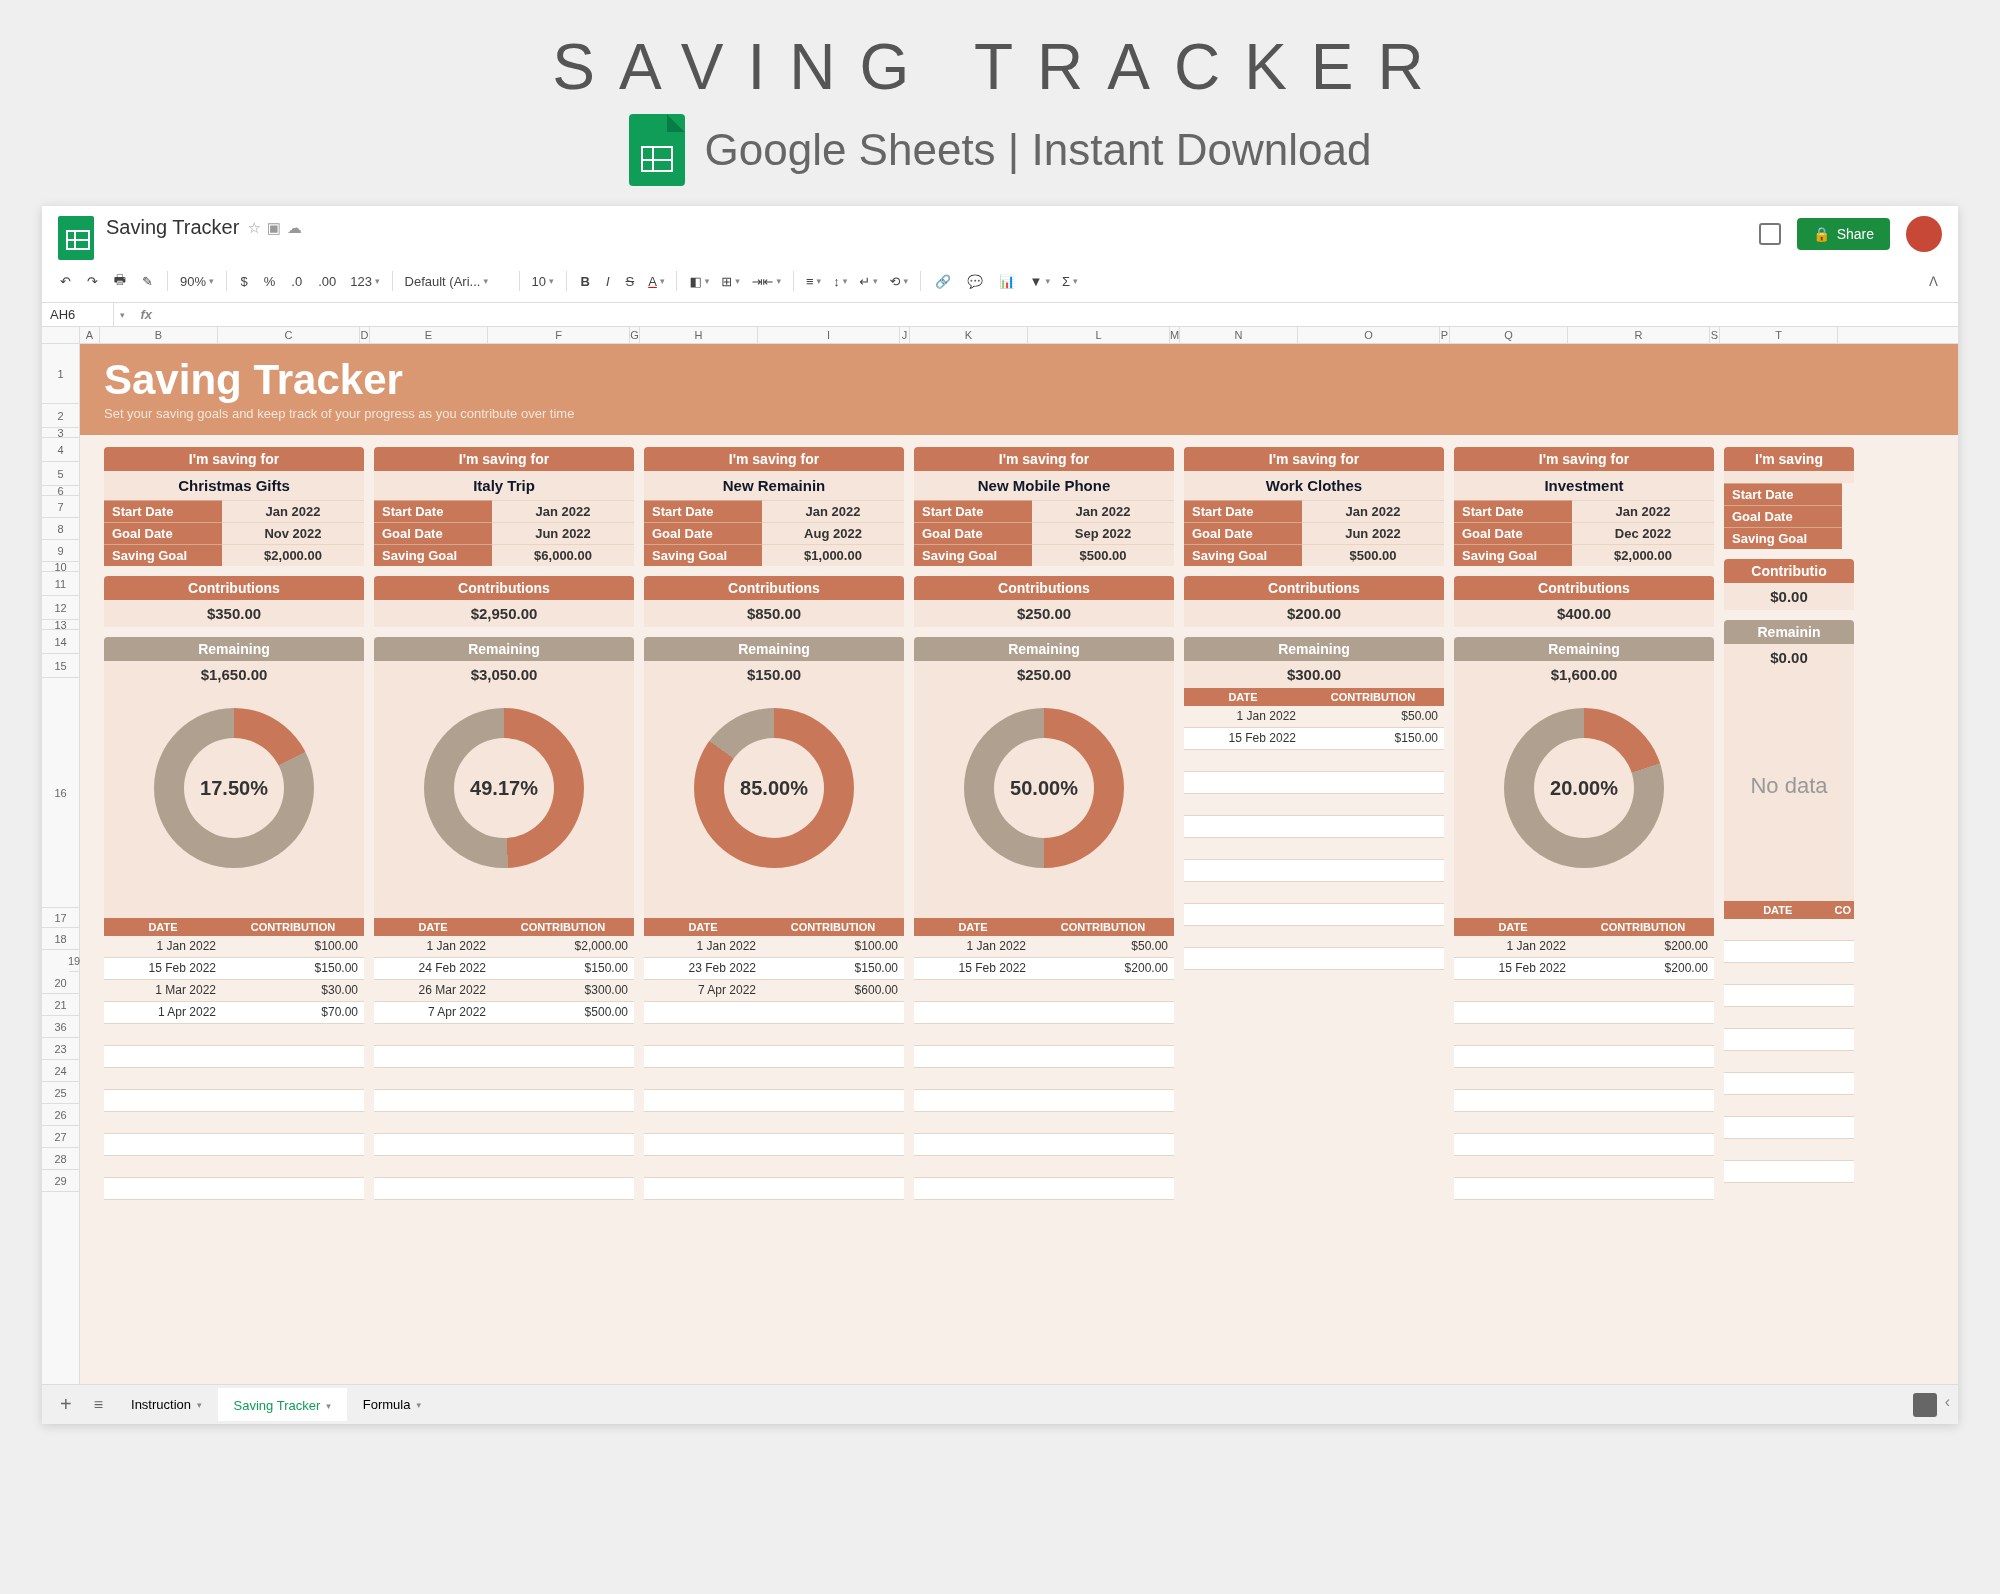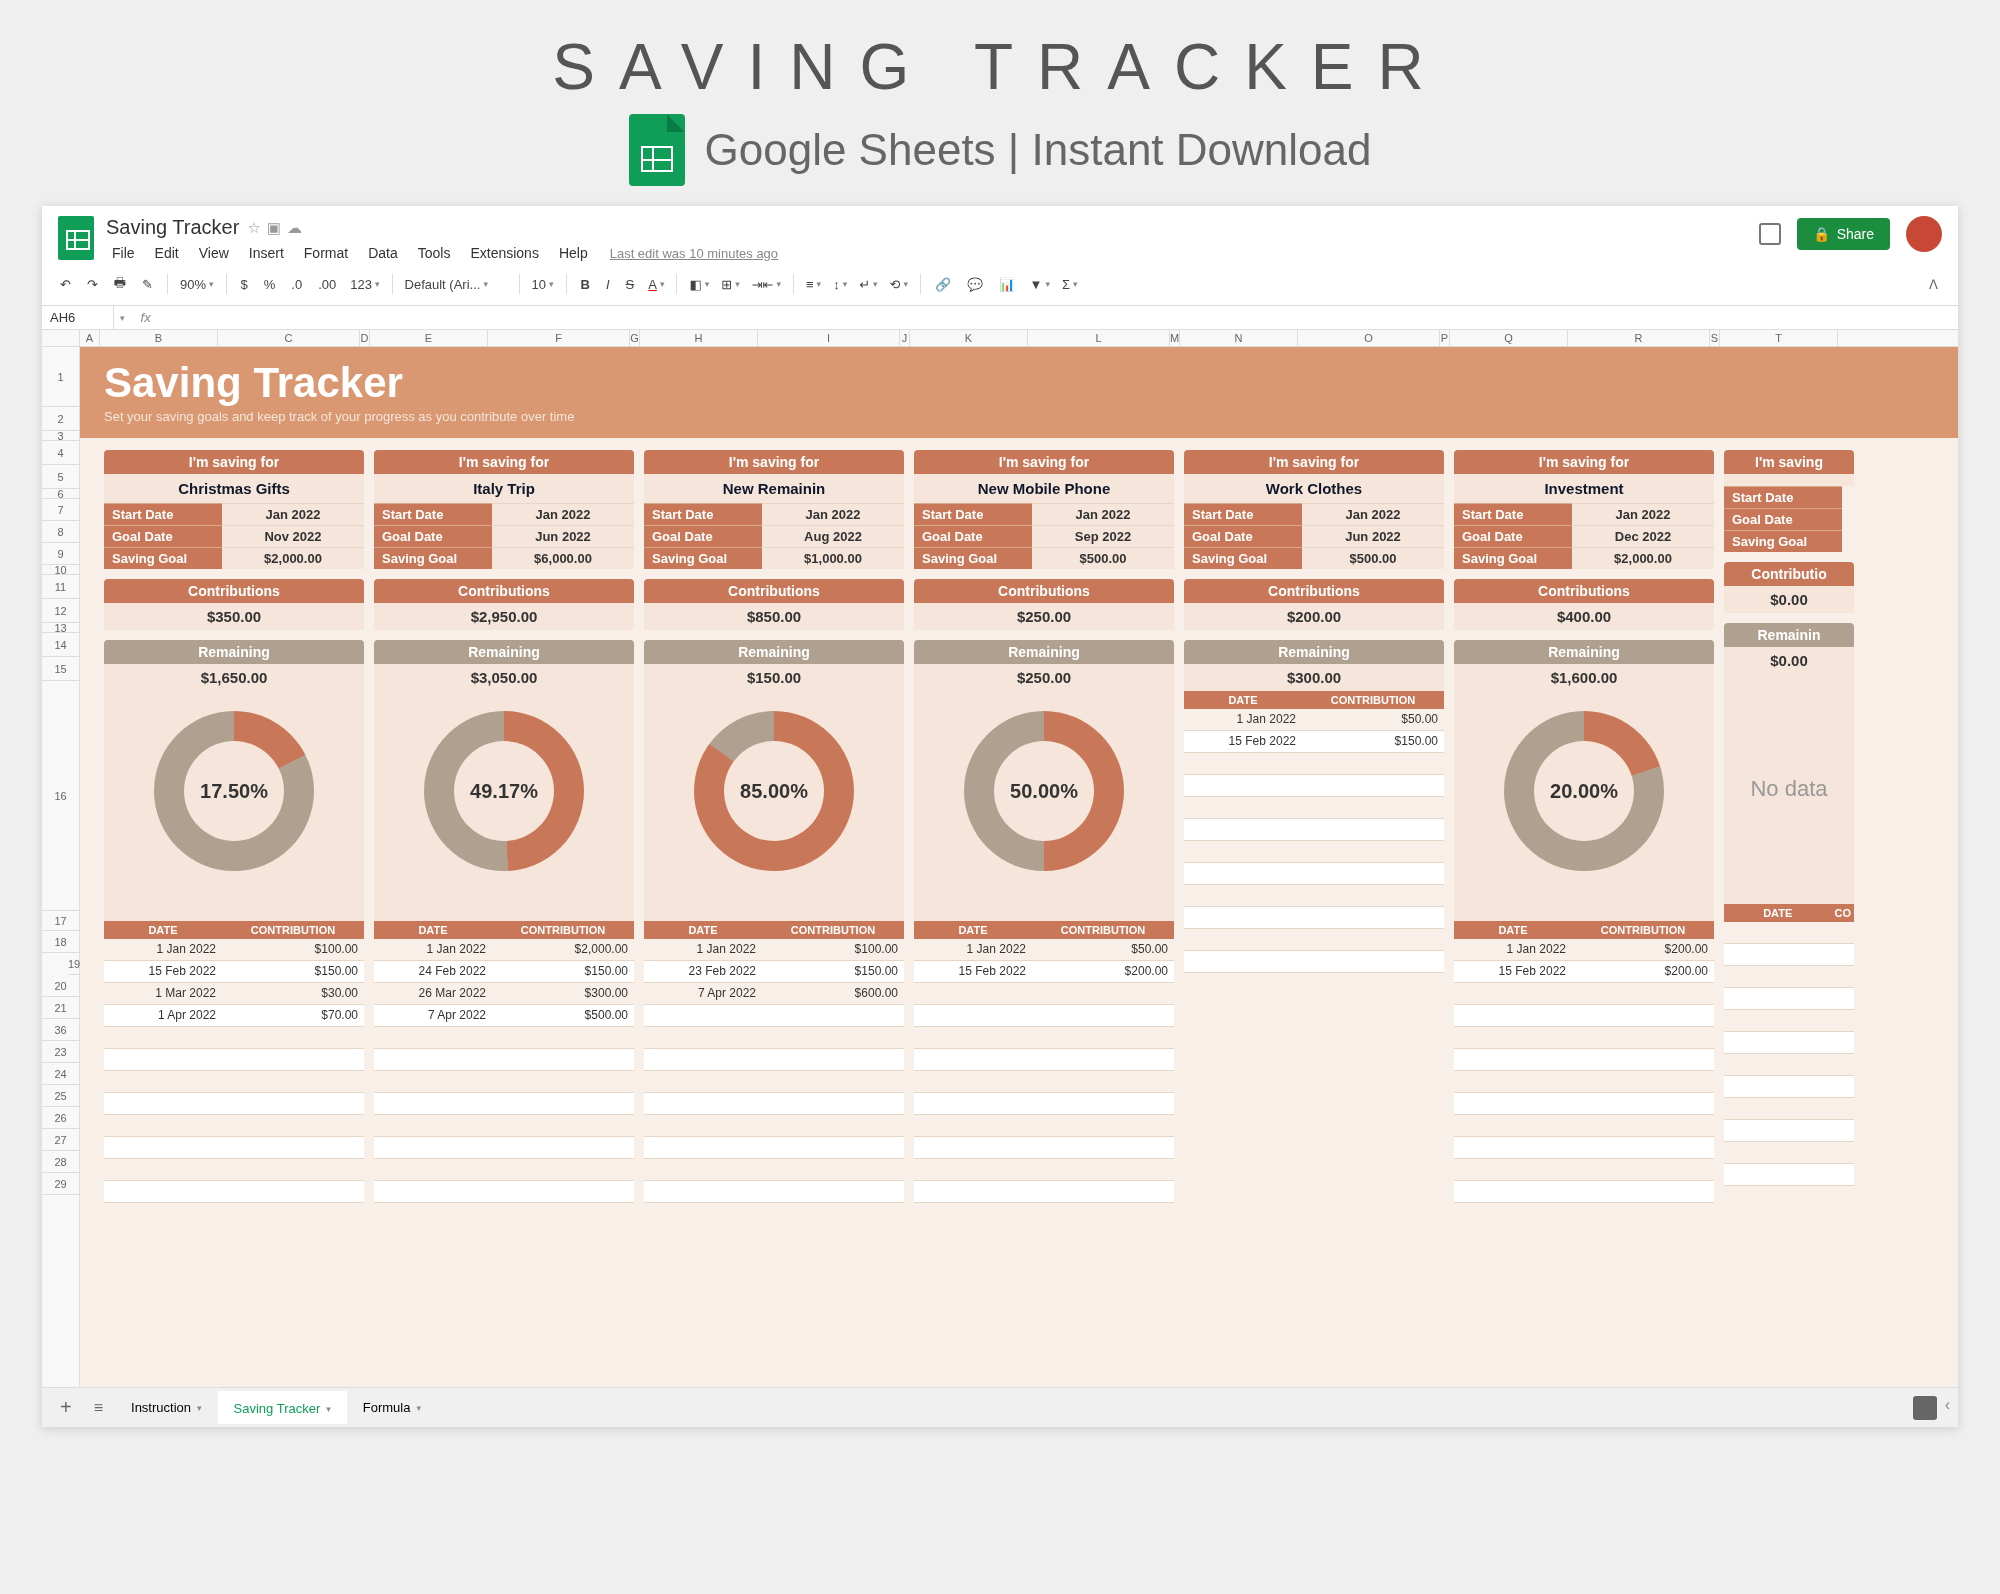--- a/index.html
+++ b/index.html
@@ -28,21 +28,21 @@
 .comment-icon { width: 22px; height: 22px; border: 2px solid #777; border-radius: 3px; position: relative; }
 .share-btn { background: #1a8e3e; color: #fff; padding: 8px 16px; border-radius: 4px; font-size: 14px; font-weight: 500; display: flex; align-items: center; gap: 6px; }
 .avatar { width: 36px; height: 36px; border-radius: 50%; background: #c84838; }
 .toolbar { display: flex; align-items: center; padding: 6px 12px; border-bottom: 1px solid #ddd; gap: 4px; font-size: 13px; color: #444; }
 .tb-btn { padding: 4px 6px; cursor: pointer; }
 .tb-sep { width: 1px; height: 20px; background: #ddd; margin: 0 4px; }
 .tb-drop { display: flex; align-items: center; gap: 3px; padding: 2px 4px; }
 .tb-drop::after { content: '▾'; font-size: 9px; color: #888; }
 .formula-bar { display: flex; align-items: center; border-bottom: 1px solid #ddd; font-size: 13px; }
 .name-box { width: 72px; padding: 4px 8px; border-right: 1px solid #ddd; color: #333; }
-.fx-label { padding: 0 10px; color: #888; font-style: italic; }
+.fx-label { padding: 0 10px; color: #888; font-style: italic; font-weight: bold; }
 .col-headers { display: flex; background: #f8f8f8; border-bottom: 1px solid #ddd; font-size: 11px; color: #666; }
 .row-hdr-spacer { width: 38px; border-right: 1px solid #ddd; }
 .col-h { border-right: 1px solid #ddd; text-align: center; padding: 2px 0; }
 .sheet-body { display: flex; height: 1040px; overflow: hidden; }
 .row-headers { width: 38px; background: #f8f8f8; border-right: 1px solid #ddd; font-size: 11px; color: #666; flex-shrink: 0; }
 .row-h { border-bottom: 1px solid #ddd; text-align: center; display: flex; align-items: center; justify-content: center; }
 .content-area { flex: 1; background: #f8f0e8; overflow: hidden; position: relative; }
 .main-title-band { background: #d99872; padding: 12px 24px 6px; }
 .main-title { color: #fff; font-size: 42px; font-weight: 700; }
 .main-sub { color: #f5e5da; font-size: 13px; margin-top: 2px; padding-bottom: 8px; }
@@ -101,32 +101,20 @@
     <div class="app-logo"></div>
     <div class="title-area">
       <div class="doc-title-row">
         <span class="doc-title">Saving Tracker</span>
         <div class="title-icons">
           <span>☆</span>
           <span>▣</span>
           <span>☁</span>
         </div>
       </div>
-      <div class="menu-row" id="menu-row">
-      <span class="menu-item">File</span>
-          <span class="menu-item">Edit</span>
-          <span class="menu-item">View</span>
-          <span class="menu-item">Insert</span>
-          <span class="menu-item">Format</span>
-          <span class="menu-item">Data</span>
-          <span class="menu-item">Tools</span>
-          <span class="menu-item">Extensions</span>
-          <span class="menu-item">Help</span>
-          <span class="last-edit">Last edit was 10 minutes ago</span>
-        </div>
     </div>
     <div class="titlebar-right">
       <div class="comment-icon"></div>
       <div class="share-btn">
         <span>🔒</span>
         <span>Share</span>
       </div>
       <div class="avatar"></div>
     </div>
   </div>

